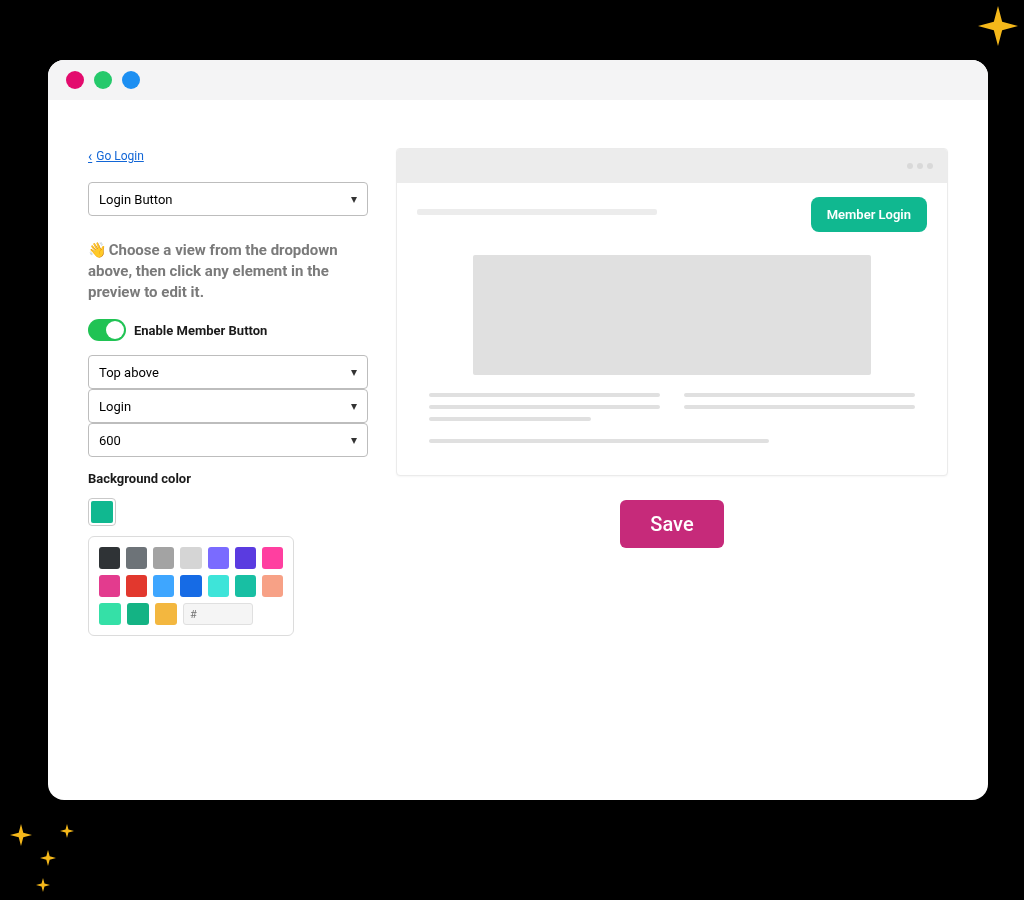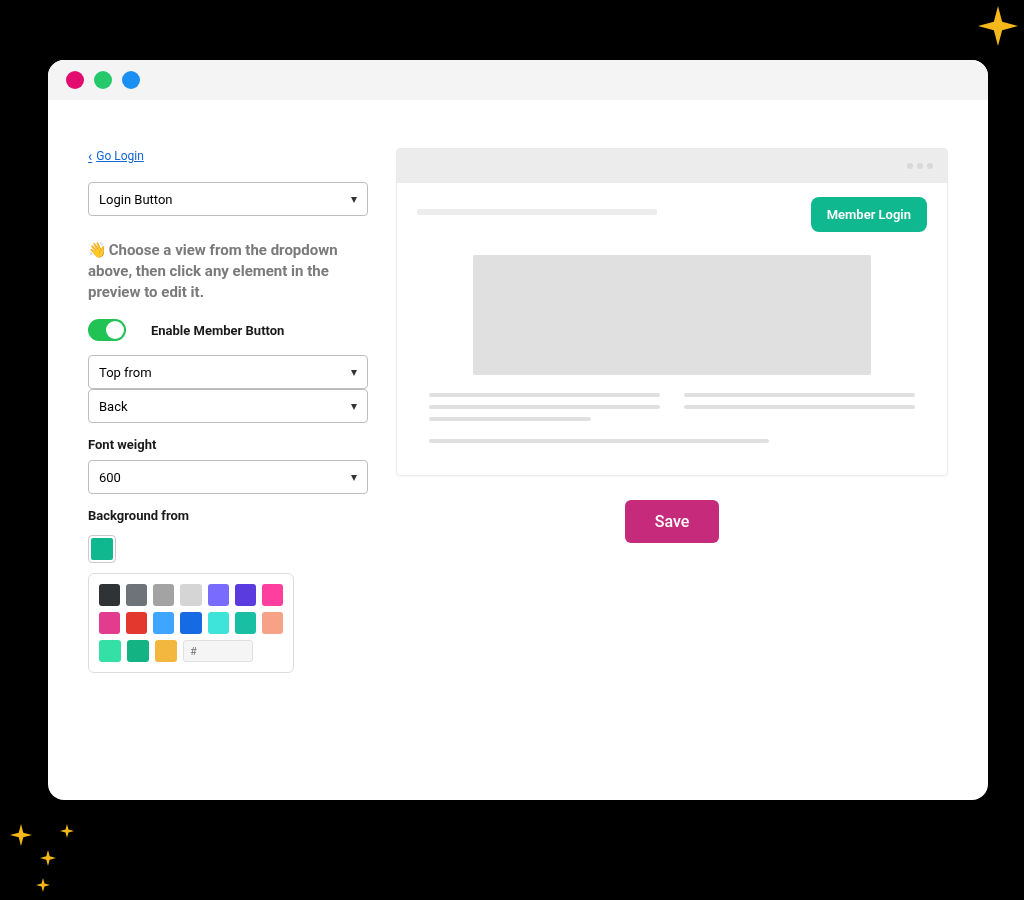--- a/index.html
+++ b/index.html
@@ -76,21 +76,21 @@
     color: #7a7a7a;
     margin-top: 24px;
     line-height: 1.4;
     font-weight: bold;
   }
   .wave { margin-right: 2px; }
 
   .toggle-row {
     display: flex;
     align-items: center;
-    gap: 25px;
+    gap: 8px;
     margin-top: 16px;
     margin-bottom: 14px;
   }
   .toggle {
     width: 38px;
     height: 22px;
     background: #20c354;
     border-radius: 11px;
     position: relative;
     cursor: pointer;
@@ -212,21 +212,21 @@
   .ph-cols { display:flex; gap:24px; }
   .ph-col { flex:1; }
 
   .save-btn {
     margin-top: 24px;
     background: #c62a7a;
     color: #fff;
     border: none;
     border-radius: 6px;
     padding: 12px 30px;
-    font-size: 16px;
+    font-size: 20px;
     font-weight: 500;
     cursor: pointer;
   }
 
   
   .sparkle { position: absolute; fill: #f5b81a; }
   .sp1 { top: 6px; right: 6px; width: 40px; height: 40px; }
   .sp2 { top: 116px; right: 38px; width: 56px; height: 56px; fill:none; stroke:#f5b81a; stroke-width:3; }
   .sp3 { top: 114px; right: 96px; width: 30px; height: 30px; }
   .sp4 { bottom: 54px; left: 10px; width: 22px; height: 22px; }
@@ -285,36 +285,35 @@
       </div>
 
       <div class="toggle-row">
         <div class="toggle">
           <div class="toggle-knob"></div>
         </div>
         <span class="toggle-label">Enable Member Button</span>
       </div>
 
       <div class="select">
-        <span>Top from</span>
+        <span>Top above</span>
         <span class="chevron-down">▾</span>
       </div>
 
       <div class="select">
-        <span>Back</span>
+        <span>Login</span>
         <span class="chevron-down">▾</span>
       </div>
 
-      <div class="field-label">Font weight</div>
       <div class="select">
         <span>600</span>
         <span class="chevron-down">▾</span>
       </div>
 
-      <div class="field-label">Background from</div>
+      <div class="field-label">Background color</div>
       <div class="swatch-selected">
         <div class="swatch-selected-inner" style="background:#10b890"></div>
       </div>
 
       <div class="palette" id="palette">
           <div class="palette-row">
             <div class="sw" style="background: rgb(47, 51, 54);"></div>
             <div class="sw" style="background: rgb(109, 115, 120);"></div>
             <div class="sw" style="background: rgb(163, 163, 163);"></div>
             <div class="sw" style="background: rgb(213, 213, 213);"></div>

